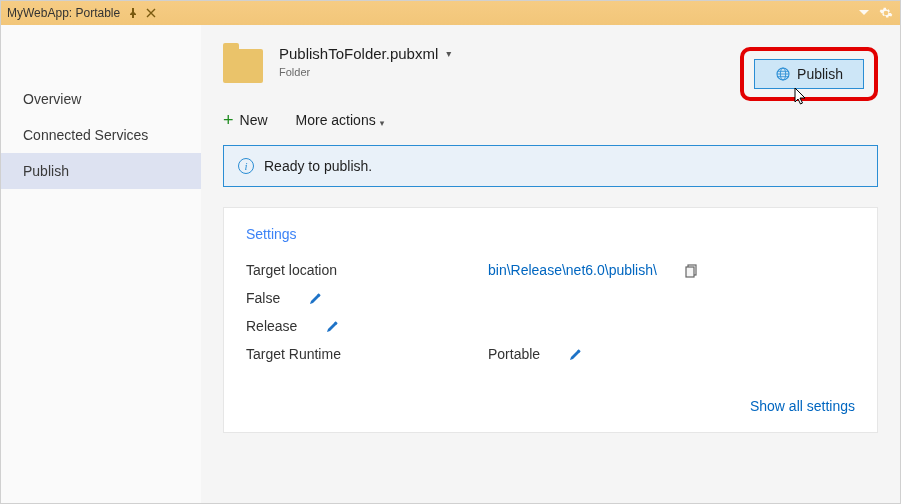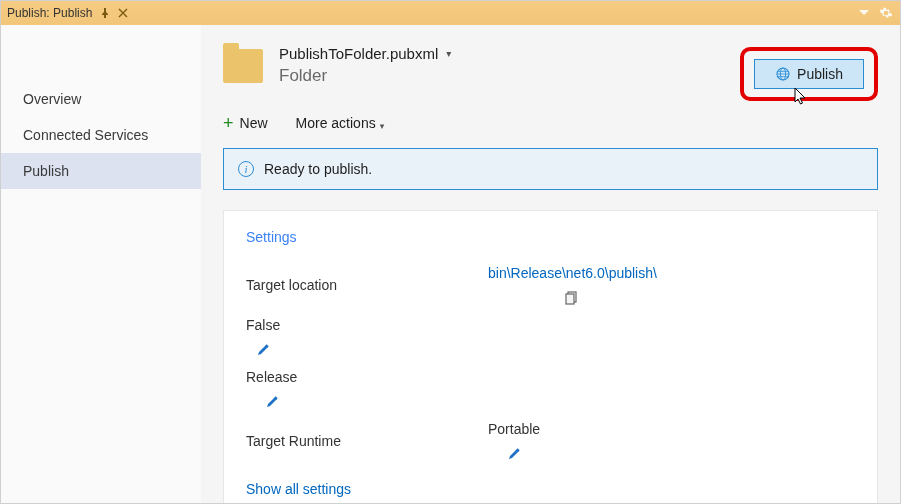--- a/index.html
+++ b/index.html
@@ -69,21 +69,21 @@
       width:40px; height:34px; background:#eac36a; position:relative; border-radius:2px;
       margin-top:4px;
     }
     .folder-ico::before {
       content:""; position:absolute; top:-6px; left:0; width:16px; height:8px;
       background:#eac36a; border-radius:2px 2px 0 0;
     }
     .prof-text { display:flex; flex-direction:column; gap:4px; }
     .prof-name-line { display:flex; align-items:center; gap:8px; font-size:15px; }
     .prof-name-line .chev { font-size:10px; color:#555; }
-    .prof-sub { color:#6a6a6a; font-size:17px; }
+    .prof-sub { color:#6a6a6a; font-size:11px; }
     .publish-area {
       position:absolute; right:0; top:2px;
     }
     .highlight-box {
       border:4px solid #e20000; border-radius:10px; padding:8px 10px;
     }
     .publish-btn {
       display:flex; align-items:center; gap:6px;
       background:#cde6f7; border:1px solid #2a8dd4; padding:6px 20px;
       cursor:pointer; color:#1e1e1e; font-size:14px;
@@ -107,32 +107,32 @@
       width:16px; height:16px; border:1.5px solid #2a8dd4; border-radius:50%;
       display:flex; align-items:center; justify-content:center;
       color:#2a8dd4; font-style:italic; font-family:Georgia,serif; font-size:11px;
     }
     .settings-card {
       background:#fff; border:1px solid #e6e6e6; margin-top:20px; padding:18px 22px;
     }
     .settings-title { color:#3b82f6; font-size:14px; margin-bottom:14px; }
     .setting-row { display:flex; align-items:center; gap:12px; padding:6px 0; font-size:14px; }
     .setting-label { width:230px; color:#333; }
-    .setting-val { color:#333; display:flex; align-items:center; gap:10px;flex-direction:column; }
+    .setting-val { color:#333; display:flex; align-items:flex-end; gap:28px; }
     .setting-val a { color:#0066c0; text-decoration:none; }
     .copy-ico, .pencil-ico { width:14px; height:14px; display:inline-flex; cursor:pointer; }
-    .show-all { margin-top:14px; }
+    .show-all { margin-top:30px;text-align:right; }
     .show-all a { color:#0066c0; text-decoration:none; font-size:14px; cursor:pointer; }
     svg { display:block; }
   </style>
 </head>
 <body>
 
 <div class="titlebar">
-  <span class="title">Publish: Publish</span>
+  <span class="title">MyWebApp: Portable</span>
   <span class="pin">
     <svg width="10" height="10" viewBox="0 0 10 10">
         <path d="M4 0h2v4l2 2v1H6v3H4V7H2V6l2-2z" fill="#7a5a10"></path>
       </svg>
   </span>
   <span class="close">
     <svg width="10" height="10" viewBox="0 0 10 10">
         <path d="M1 1l8 8M9 1l-8 8" stroke="#7a5a10" stroke-width="1.4"></path>
       </svg>
   </span>

